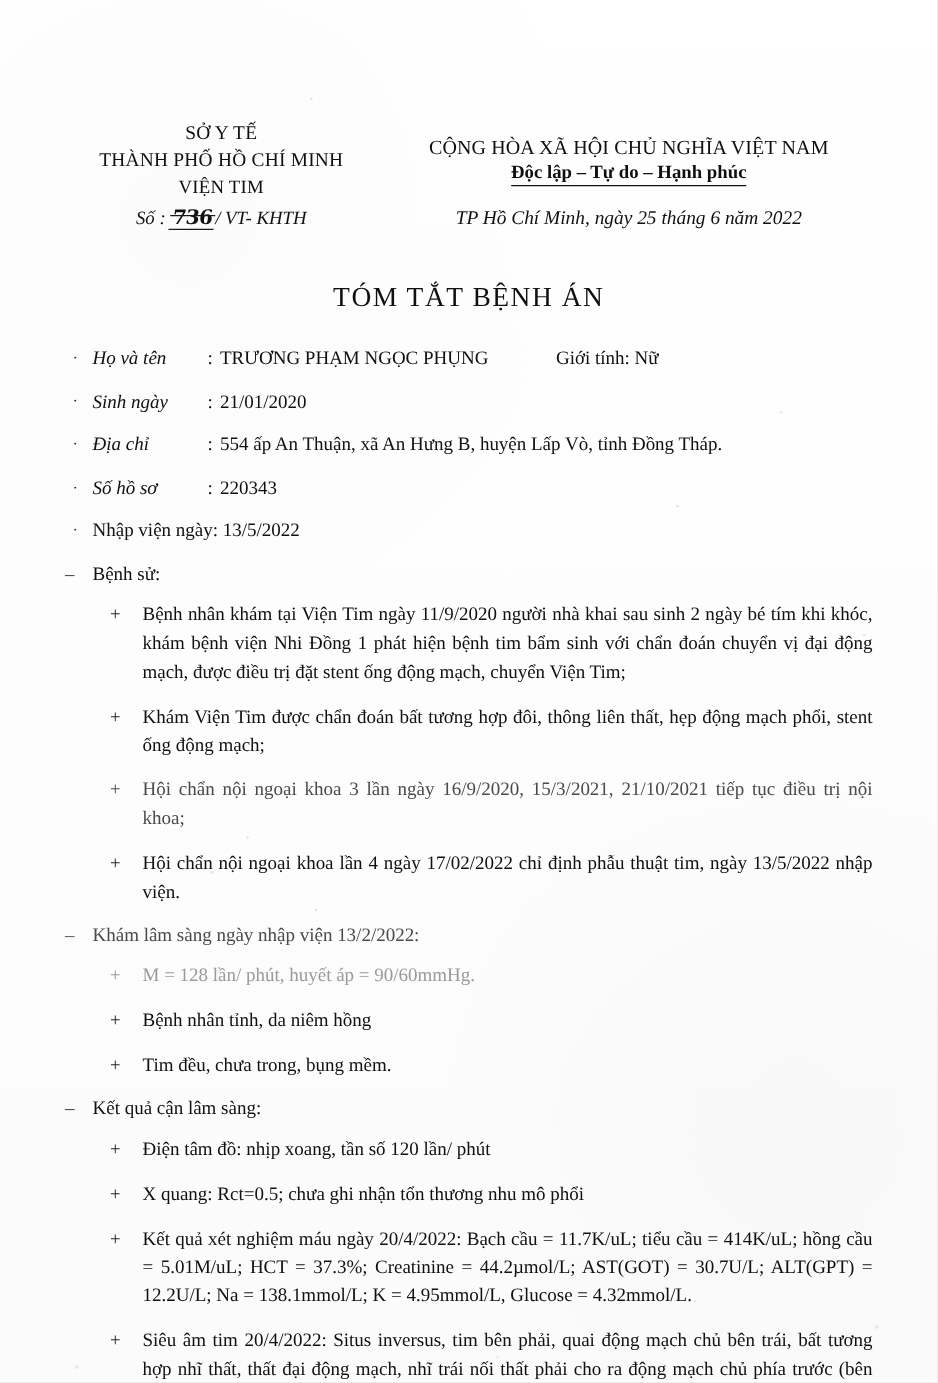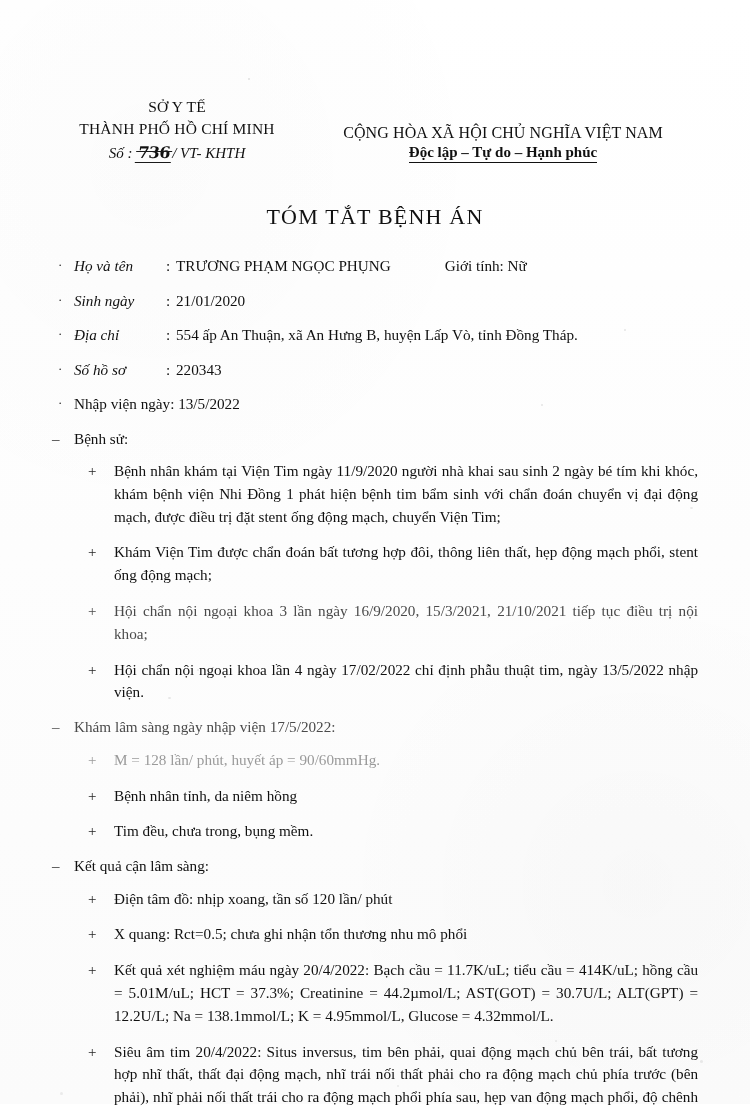--- a/index.html
+++ b/index.html
@@ -223,28 +223,30 @@
   <div class="speckle" style="left:555px;top:1040px;width:2px;height:2px;opacity:.3"></div>
   <div class="speckle" style="left:397px;top:1085px;width:2px;height:2px;opacity:.3"></div>
   <div class="speckle" style="left:60px;top:1092px;width:3px;height:3px;opacity:.28"></div>
 
   <div class="content">
 
     <div class="letterhead">
       <div class="lh-left">
         <div class="org-line">SỞ Y TẾ</div>
         <div class="org-line">THÀNH PHỐ HỒ CHÍ MINH</div>
+        <div class="org-line sm">VIỆN TIM</div>
         <div class="doc-no">
           <span>Số :</span>
           <span class="hand">736</span><span>/ VT- KHTH</span>
         </div>
       </div>
       <div class="lh-right">
         <div class="nation">CỘNG HÒA XÃ HỘI CHỦ NGHĨA VIỆT NAM</div>
         <div class="motto">Độc lập – Tự do – Hạnh phúc</div>
+        <div class="place-date">TP Hồ Chí Minh, ngày 25 tháng 6 năm 2022</div>
       </div>
     </div>
 
     <div class="doc-title">TÓM TẮT BỆNH ÁN</div>
 
     <div class="body-block">
 
       <div class="row-l1">
         <div class="bul-dot">·</div>
         <div class="field-label">Họ và tên</div>
@@ -298,21 +300,21 @@
           <div class="para semi-faded">Hội chẩn nội ngoại khoa 3 lần ngày 16/9/2020, 15/3/2021, 21/10/2021 tiếp tục điều trị nội khoa;</div>
         </div>
         <div class="row-l2">
           <div class="bul-plus">+</div>
           <div class="para">Hội chẩn nội ngoại khoa lần 4 ngày 17/02/2022 chỉ định phẫu thuật tim, ngày 13/5/2022 nhập viện.</div>
         </div>
       </div>
 
       <div class="section-head">
         <div class="bul-dash semi-faded">–</div>
-        <div class="txt semi-faded">Khám lâm sàng ngày nhập viện 17/5/2022:</div>
+        <div class="txt semi-faded">Khám lâm sàng ngày nhập viện 13/2/2022:</div>
       </div>
       <div class="sub-list">
         <div class="row-l2">
           <div class="bul-plus faded-strong">+</div>
           <div class="para single faded-strong">M = 128 lần/ phút, huyết áp = 90/60mmHg.</div>
         </div>
         <div class="row-l2">
           <div class="bul-plus">+</div>
           <div class="para single">Bệnh nhân tỉnh, da niêm hồng</div>
         </div>

